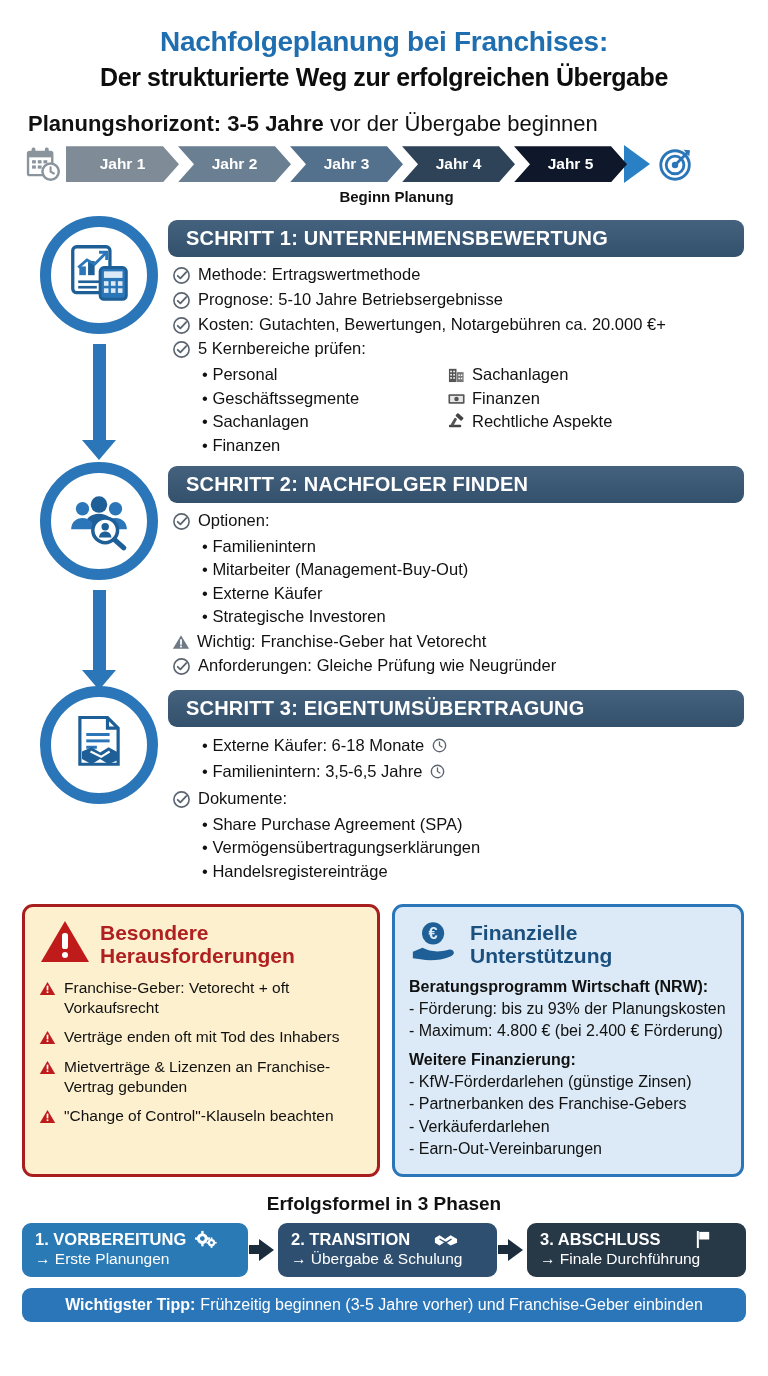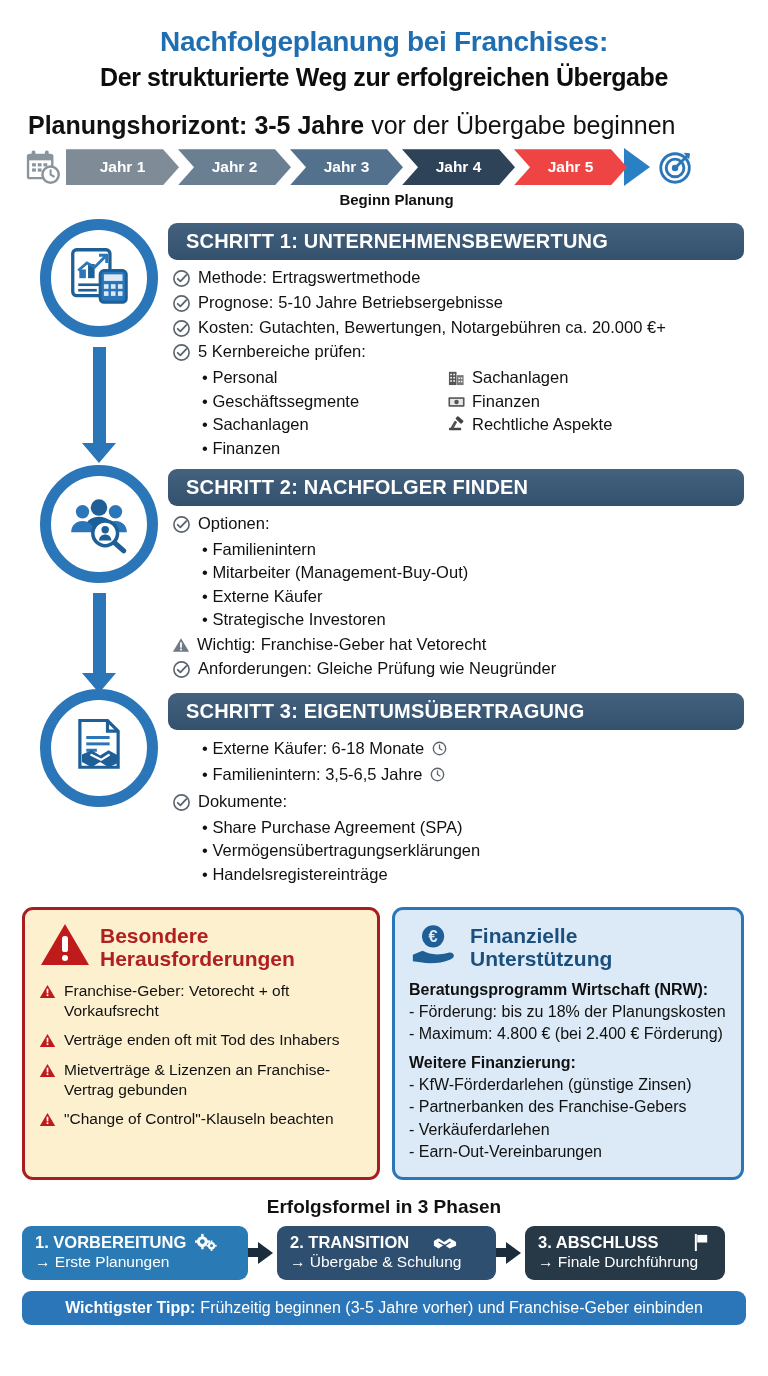--- a/index.html
+++ b/index.html
@@ -17,21 +17,21 @@
   .title-main {
     font-size:28px; font-weight:bold; color:#1f6eb0;
     letter-spacing:-0.3px; line-height:1.15;
   }
   .title-sub {
     font-size:25px; font-weight:bold; color:#0d0d0d;
     letter-spacing:-0.4px; line-height:1.2; margin-top:4px;
   }
 
   
-  .horizon { margin:19px 0 0 28px; font-size:25px; color:#111; }
+  .horizon { margin:19px 0 0 28px; font-size:22px; color:#111; }
   .horizon b { font-weight:bold; }
 
   .timeline-row {
     margin-top:7px; margin-left:24px;
     display:flex; align-items:center; height:40px;
   }
   .cal-icon { width:38px; height:38px; flex:none; margin-right:4px; }
   .chev-track { display:flex; align-items:center; height:38px; }
   .chev {
     position:relative; height:36px; width:113px;
@@ -101,21 +101,21 @@
   .box-warn .box-title { color:#b02020; }
   .box-fin .box-title { color:#1b4f7e; }
   .warn-item { display:flex; align-items:flex-start; font-size:15.5px; line-height:1.3; margin-bottom:9px; }
   .warn-item .wi { flex:none; width:17px; height:17px; margin-right:8px; margin-top:2px; }
   .fin-sub { font-size:16px; font-weight:bold; color:#111; margin-bottom:2px; }
   .fin-line { font-size:16px; line-height:1.38; }
   .fin-gap { height:9px; }
 
   
   .phases-title { text-align:center; font-size:19px; font-weight:bold; margin-top:16px; color:#111; }
-  .phases { display:flex; align-items:center; margin:8px 22px 0 22px; }
+  .phases { display:flex; align-items:center; margin:8px 22px 0 22px;justify-content:space-between; }
   .phase {
     border-radius:9px; color:#fff; padding:7px 11px 8px 13px; height:54px;
     display:flex; flex-direction:column; justify-content:center;
   }
   .phase-top { display:flex; align-items:center; font-size:16.5px; font-weight:bold; white-space:nowrap; }
   .phase-top .picon { margin-left:9px; display:inline-flex; }
   .phase-sub { font-size:15.5px; line-height:1.2; margin-top:1px; white-space:nowrap; }
   .phase-arrow {
     width:0; height:0; border-top:11px solid transparent; border-bottom:11px solid transparent;
     border-left:15px solid #1b2c3c; margin:0 4px;
@@ -169,21 +169,21 @@
       </div>
     <div class="chev" style="background:#6b7f93">
       <span>Jahr 2</span>
       </div>
     <div class="chev" style="background:#53708c">
       <span>Jahr 3</span>
       </div>
     <div class="chev" style="background:#2e4258">
       <span>Jahr 4</span>
       </div>
-    <div class="chev" style="background:#ef4444">
+    <div class="chev" style="background:#0f172a">
       <span>Jahr 5</span>
       </div>
   </div>
   <div class="arrow-head"></div>
   <span class="target-icon">
     <svg viewBox="0 0 40 40" width="38" height="38">
       <circle cx="19" cy="21" r="15" fill="none" stroke="#2a76b8" stroke-width="3"></circle>
       <circle cx="19" cy="21" r="9.3" fill="none" stroke="#2a76b8" stroke-width="3"></circle>
       <circle cx="19" cy="21" r="3.4" fill="#2a76b8"></circle>
       <path d="M19 21 L33 7" stroke="#2a76b8" stroke-width="3" stroke-linecap="round"></path>
@@ -514,21 +514,21 @@
           <text x="25" y="20" font-family="Liberation Sans, sans-serif" font-size="17" font-weight="bold" fill="#dbeaf6" text-anchor="middle">€</text>
           <path d="M4 33 L14 29 C22 33 30 34 41 31 C47 30 49 36 43 38 C33 42 22 43 12 41 L4 40 Z" fill="#1d5f96"></path>
         </svg>
       </span>
       <div class="box-title">
         <div>Finanzielle</div>
         <div>Unterstützung</div>
       </div>
     </div>
     <div class="fin-sub">Beratungsprogramm Wirtschaft (NRW):</div>
-    <div class="fin-line">- Förderung: bis zu 18% der Planungskosten</div>
+    <div class="fin-line">- Förderung: bis zu 93% der Planungskosten</div>
     <div class="fin-line">- Maximum: 4.800 € (bei 2.400 € Förderung)</div>
     <div class="fin-gap"></div>
     <div class="fin-sub">Weitere Finanzierung:</div>
     <div class="fin-line">- KfW-Förderdarlehen (günstige Zinsen)</div>
     <div class="fin-line">- Partnerbanken des Franchise-Gebers</div>
     <div class="fin-line">- Verkäuferdarlehen</div>
     <div class="fin-line">- Earn-Out-Vereinbarungen</div>
   </div>
 </div>
 
@@ -575,21 +575,21 @@
       </span>
     </div>
     <div class="phase-sub">→ Übergabe &amp; Schulung</div>
   </div>
 
   <div class="arrow-grp">
     <div class="phase-arrow-stem"></div>
       <div class="phase-arrow" style="margin-left:0"></div>
   </div>
 
-  <div class="phase" style="background:#273847;width:200px">
+  <div class="phase" style="background:#273847;width:219px">
     <div class="phase-top">
       <span>3. ABSCHLUSS</span>
       <span class="picon" style="margin-left:34px">
         <svg viewBox="0 0 20 20" width="19" height="19">
             <rect x="3" y="1" width="2.1" height="18" fill="#fff"></rect>
             <path d="M5.5 2 H16 V10 H5.5 Z" fill="#fff"></path>
           </svg>
       </span>
     </div>
     <div class="phase-sub">→ Finale Durchführung</div>

